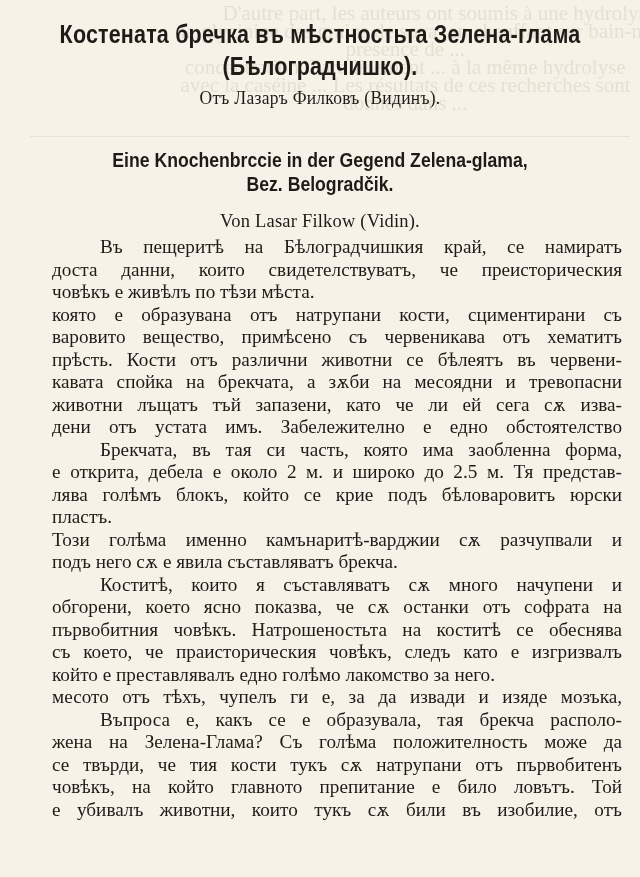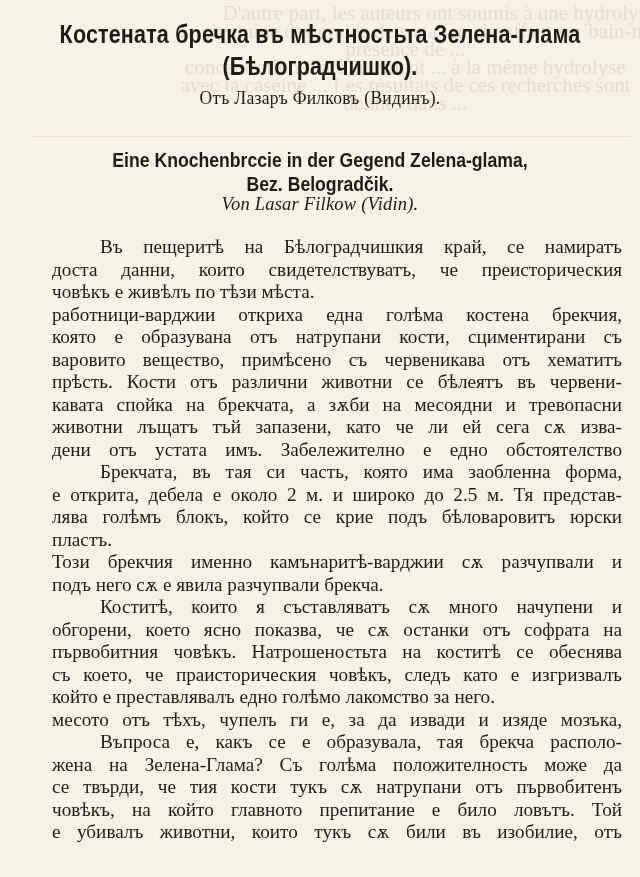--- a/index.html
+++ b/index.html
@@ -53,39 +53,38 @@
   avec la caséine ... Les résultats de ces recherches sont
   donnés dans ...</div>
 <div class="ghost-rule"></div>
 
 <div class="center title-bg" style="top:20px;">Костената бречка въ мѣстностьта  Зелена-глама</div>
 <div class="center title-bg" style="top:52px;">(Бѣлоградчишко).</div>
 <div class="center author" style="top:87px;">Отъ Лазаръ Филковъ (Видинъ).</div>
 
 <div class="center title-de" style="top:148px;">Eine Knochenbrccie in der Gegend Zelena-glama,</div>
 <div class="center title-de" style="top:172px;">Bez. Belogradčik.</div>
-<div class="center author-de" style="top:194px;font-style:italic;">Von Lasar Filkow (Vidin).</div>
+<div class="center author-de" style="top:211px;">Von Lasar Filkow (Vidin).</div>
 
 <div class="body-text" id="body-text">
     <span class="line indent">Въ  пещеритѣ на  Бѣлоградчишкия край, се  намиратъ</span>
     <span class="line">доста данни,  които  свидетелствуватъ, че преисторическия</span>
     <span class="line last">човѣкъ е живѣлъ по тѣзи мѣста.</span>
-    <span class="line">работници-варджии откриха една  голѣма костена  брекчия,</span>
     <span class="line">която е образувана отъ натрупани кости,  сциментирани съ</span>
     <span class="line">варовито вещество, примѣсено съ червеникава отъ хематитъ</span>
     <span class="line">прѣсть. Кости отъ различни животни се бѣлеятъ въ червени-</span>
     <span class="line">кавата спойка на брекчата, а зѫби на месоядни и тревопасни</span>
     <span class="line">животни лъщатъ тъй запазени, като че ли ей  сега сѫ изва-</span>
     <span class="line">дени отъ устата имъ. Забележително е едно  обстоятелство</span>
     <span class="line indent">Брекчата, въ тая си часть, която има заобленна форма,</span>
     <span class="line">е открита, дебела е около 2 м.  и широко до 2.5 м. Тя представ-</span>
     <span class="line">лява голѣмъ блокъ,  който се крие подъ бѣловаровитъ юрски</span>
     <span class="line last">пластъ.</span>
-    <span class="line">Този  брекчия  именно камънаритѣ-варджии  сѫ разчупвали и</span>
-    <span class="line last">подъ него сѫ е явила разчупвали  брекча.</span>
+    <span class="line">Този  голѣма  именно камънаритѣ-варджии  сѫ разчупвали и</span>
+    <span class="line last">подъ него сѫ е явила съставляватъ  брекча.</span>
     <span class="line indent">Коститѣ,  които я съставляватъ сѫ  много   начупени и</span>
     <span class="line">обгорени, което ясно показва, че сѫ останки отъ софрата на</span>
     <span class="line">първобитния човѣкъ. Натрошеностьта на коститѣ се обеснява</span>
     <span class="line">съ което, че праисторическия човѣкъ, следъ като е изгризвалъ</span>
     <span class="line last">който е преставлявалъ  едно голѣмо лакомство за него.</span>
     <span class="line">месото отъ тѣхъ, чупелъ ги е, за да извади и изяде мозъка,</span>
     <span class="line indent">Въпроса е, какъ се е  образувала, тая  брекча располо-</span>
     <span class="line">жена на Зелена-Глама? Съ голѣма положителность  може да</span>
     <span class="line">се твърди, че тия кости тукъ сѫ натрупани отъ първобитенъ</span>
     <span class="line">човѣкъ, на който главното  препитание е било  ловътъ. Той</span>

